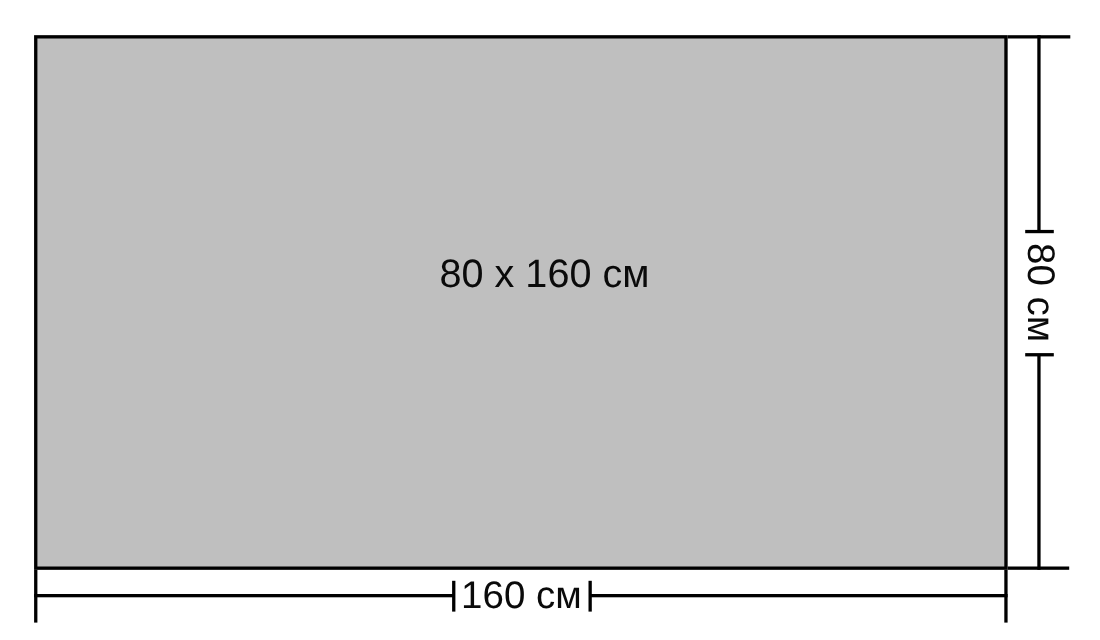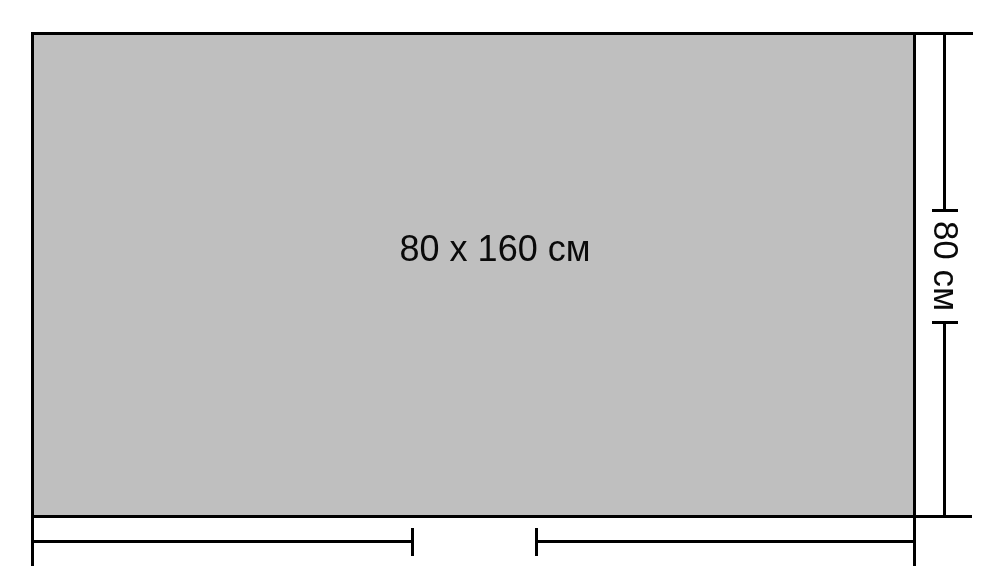--- a/index.html
+++ b/index.html
@@ -65,20 +65,21 @@
 
   <div class="abs vline" style="left:31px; top:518px; height:48px;"></div>
   <div class="abs vline" style="left:913px; top:518px; height:48px;"></div>
 
   <div class="abs hline" style="left:31px; top:540px; width:382px;"></div>
   <div class="abs hline" style="left:536px; top:540px; width:380px;"></div>
 
   <div class="abs vline" style="left:411px; top:528px; height:28px;"></div>
   <div class="abs vline" style="left:535px; top:528px; height:28px;"></div>
 
+  <div class="dim-label" style="left:474px; top:541px;">160 см</div>
 
   <div class="abs hline" style="left:916px; top:32px; width:57px;"></div>
   <div class="abs hline" style="left:916px; top:515px; width:56px;"></div>
 
   <div class="abs vline" style="left:943px; top:32px; height:179px;"></div>
   <div class="abs vline" style="left:943px; top:323px; height:195px;"></div>
 
   <div class="abs hline" style="left:932px; top:209px; width:26px;"></div>
   <div class="abs hline" style="left:932px; top:321px; width:26px;"></div>
 

